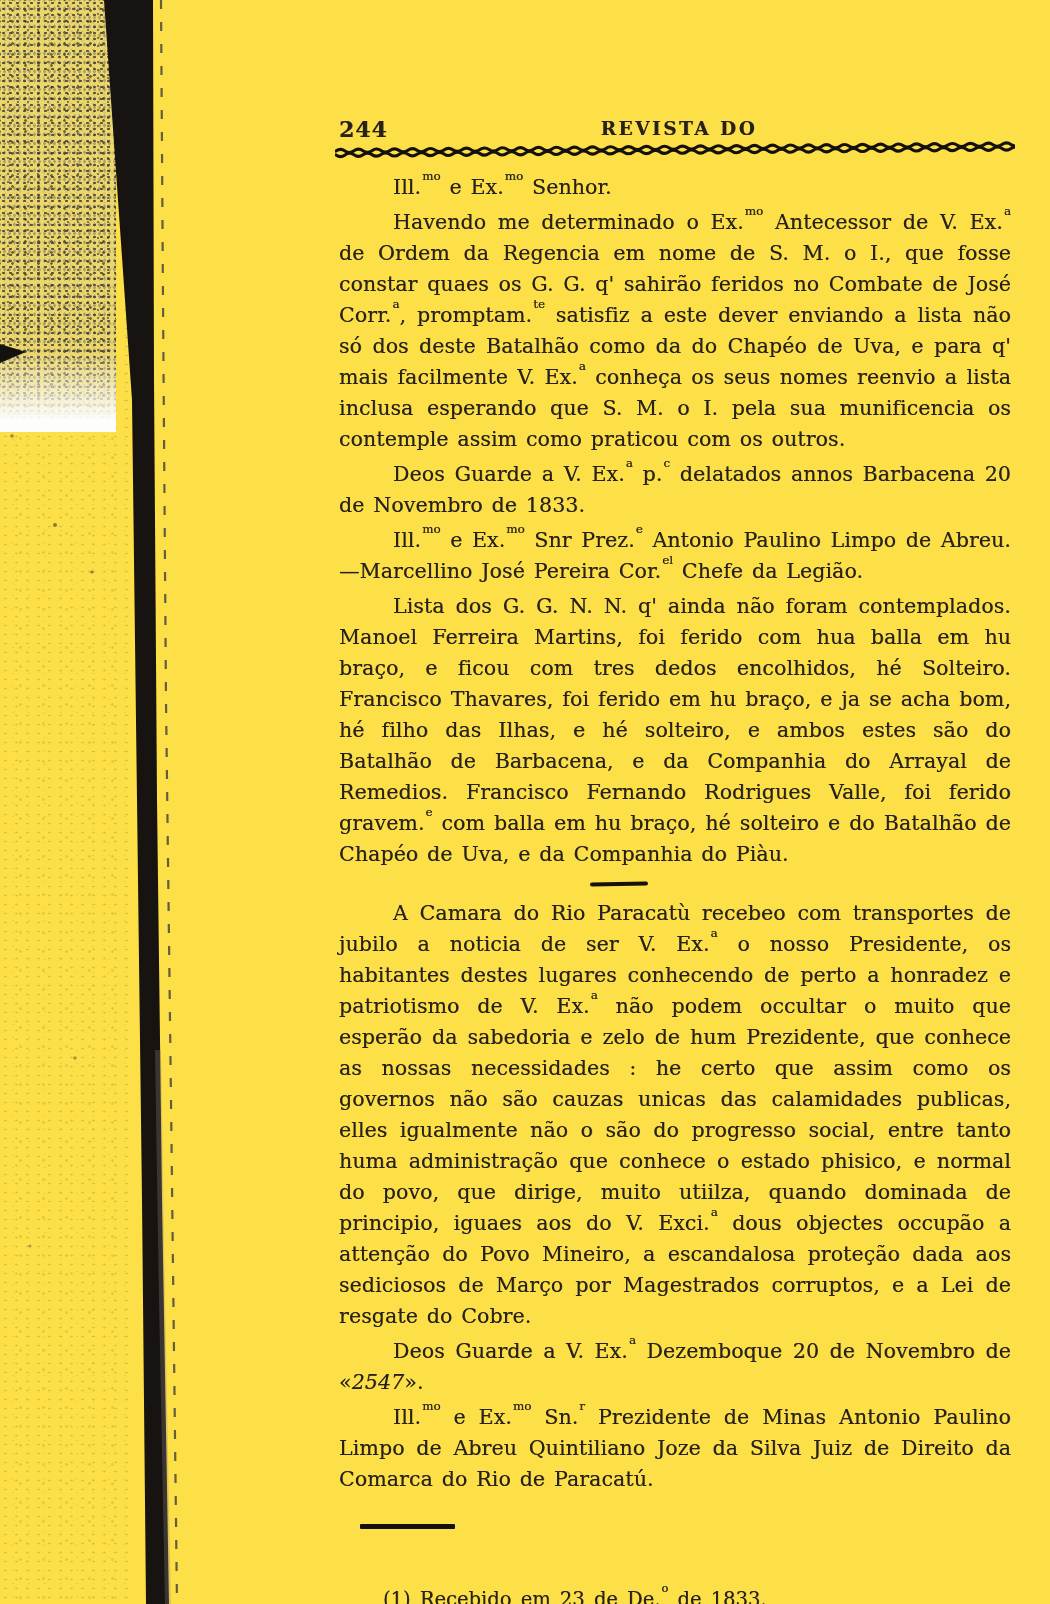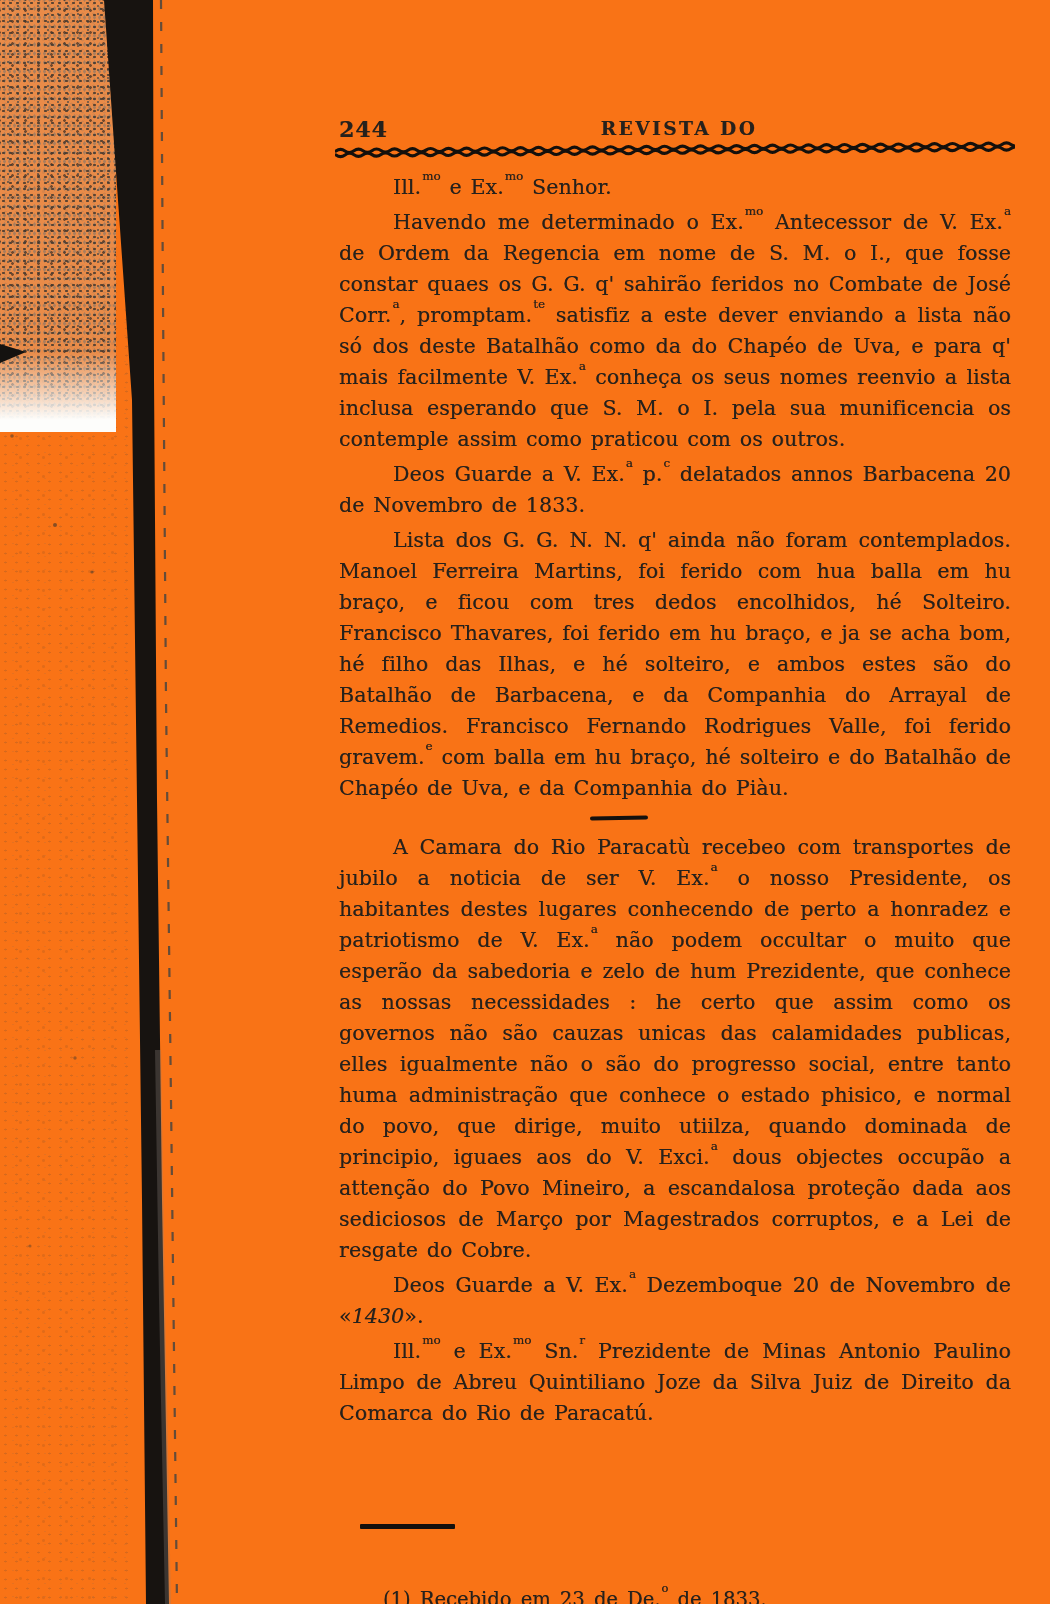--- a/index.html
+++ b/index.html
@@ -1,20 +1,20 @@
 <!DOCTYPE html>
 <html><head>
 <meta charset="utf-8">
 <style>
   html,body{margin:0;padding:0;}
   body{
     width:1050px;height:1604px;overflow:hidden;position:relative;
     background:#ffffff;font-family:"DejaVu Serif","Liberation Serif",serif;
   }
-  .page{position:absolute;inset:0;background:#f97316;}
+  .page{position:absolute;inset:0;background:#fde047;}
 
   
   .noise-left{
     position:absolute;left:0;top:0;width:132px;height:1604px;pointer-events:none;
     background-image:
       radial-gradient(rgba(70,65,60,.55) 1px, transparent 1.4px),
       radial-gradient(rgba(110,105,100,.4) 1px, transparent 1.3px),
       radial-gradient(rgba(50,45,40,.35) 1.4px, transparent 1.8px);
     background-size:11px 9px,16px 13px,23px 19px;
     background-position:0 0,5px 4px,9px 11px;
@@ -103,23 +103,24 @@
 
     <svg class="header-rule" width="680" height="14" viewBox="0 0 680 14">
       <path id="wave1" fill="none" stroke="#14100c" stroke-width="3.1" stroke-linecap="round" d="M1 5 q4.5 -3.2 9 0 q4.5 3.2 9 0 q4.5 -3.2 9 0 q4.5 3.2 9 0 q4.5 -3.2 9 0 q4.5 3.2 9 0 q4.5 -3.2 9 0 q4.5 3.2 9 0 q4.5 -3.2 9 0 q4.5 3.2 9 0 q4.5 -3.2 9 0 q4.5 3.2 9 0 q4.5 -3.2 9 0 q4.5 3.2 9 0 q4.5 -3.2 9 0 q4.5 3.2 9 0 q4.5 -3.2 9 0 q4.5 3.2 9 0 q4.5 -3.2 9 0 q4.5 3.2 9 0 q4.5 -3.2 9 0 q4.5 3.2 9 0 q4.5 -3.2 9 0 q4.5 3.2 9 0 q4.5 -3.2 9 0 q4.5 3.2 9 0 q4.5 -3.2 9 0 q4.5 3.2 9 0 q4.5 -3.2 9 0 q4.5 3.2 9 0 q4.5 -3.2 9 0 q4.5 3.2 9 0 q4.5 -3.2 9 0 q4.5 3.2 9 0 q4.5 -3.2 9 0 q4.5 3.2 9 0 q4.5 -3.2 9 0 q4.5 3.2 9 0 q4.5 -3.2 9 0 q4.5 3.2 9 0 q4.5 -3.2 9 0 q4.5 3.2 9 0 q4.5 -3.2 9 0 q4.5 3.2 9 0 q4.5 -3.2 9 0 q4.5 3.2 9 0 q4.5 -3.2 9 0 q4.5 3.2 9 0 q4.5 -3.2 9 0 q4.5 3.2 9 0 q4.5 -3.2 9 0 q4.5 3.2 9 0 q4.5 -3.2 9 0 q4.5 3.2 9 0 q4.5 -3.2 9 0 q4.5 3.2 9 0 q4.5 -3.2 9 0 q4.5 3.2 9 0 q4.5 -3.2 9 0 q4.5 3.2 9 0 q4.5 -3.2 9 0 q4.5 3.2 9 0 q4.5 -3.2 9 0 q4.5 3.2 9 0 q4.5 -3.2 9 0 q4.5 3.2 9 0 q4.5 -3.2 9 0 q4.5 3.2 9 0 q4.5 -3.2 9 0 q4.5 3.2 9 0 q4.5 -3.2 9 0 q4.5 3.2 9 0 q4.5 -3.2 9 0 q4.5 3.2 9 0 q4.5 -3.2 9 0 q4.5 3.2 9 0"></path>
       <path id="wave2" fill="none" stroke="#14100c" stroke-width="3.1" stroke-linecap="round" d="M1 9 q4.5 3.2 9 0 q4.5 -3.2 9 0 q4.5 3.2 9 0 q4.5 -3.2 9 0 q4.5 3.2 9 0 q4.5 -3.2 9 0 q4.5 3.2 9 0 q4.5 -3.2 9 0 q4.5 3.2 9 0 q4.5 -3.2 9 0 q4.5 3.2 9 0 q4.5 -3.2 9 0 q4.5 3.2 9 0 q4.5 -3.2 9 0 q4.5 3.2 9 0 q4.5 -3.2 9 0 q4.5 3.2 9 0 q4.5 -3.2 9 0 q4.5 3.2 9 0 q4.5 -3.2 9 0 q4.5 3.2 9 0 q4.5 -3.2 9 0 q4.5 3.2 9 0 q4.5 -3.2 9 0 q4.5 3.2 9 0 q4.5 -3.2 9 0 q4.5 3.2 9 0 q4.5 -3.2 9 0 q4.5 3.2 9 0 q4.5 -3.2 9 0 q4.5 3.2 9 0 q4.5 -3.2 9 0 q4.5 3.2 9 0 q4.5 -3.2 9 0 q4.5 3.2 9 0 q4.5 -3.2 9 0 q4.5 3.2 9 0 q4.5 -3.2 9 0 q4.5 3.2 9 0 q4.5 -3.2 9 0 q4.5 3.2 9 0 q4.5 -3.2 9 0 q4.5 3.2 9 0 q4.5 -3.2 9 0 q4.5 3.2 9 0 q4.5 -3.2 9 0 q4.5 3.2 9 0 q4.5 -3.2 9 0 q4.5 3.2 9 0 q4.5 -3.2 9 0 q4.5 3.2 9 0 q4.5 -3.2 9 0 q4.5 3.2 9 0 q4.5 -3.2 9 0 q4.5 3.2 9 0 q4.5 -3.2 9 0 q4.5 3.2 9 0 q4.5 -3.2 9 0 q4.5 3.2 9 0 q4.5 -3.2 9 0 q4.5 3.2 9 0 q4.5 -3.2 9 0 q4.5 3.2 9 0 q4.5 -3.2 9 0 q4.5 3.2 9 0 q4.5 -3.2 9 0 q4.5 3.2 9 0 q4.5 -3.2 9 0 q4.5 3.2 9 0 q4.5 -3.2 9 0 q4.5 3.2 9 0 q4.5 -3.2 9 0 q4.5 3.2 9 0 q4.5 -3.2 9 0 q4.5 3.2 9 0 q4.5 -3.2 9 0"></path>
     </svg>
 
     <div class="doc-body">
         <p class="heading">Ill.<sup>mo</sup> e Ex.<sup>mo</sup> Senhor.</p>
         <p class="paragraph">Havendo me determinado o Ex.<sup>mo</sup> Antecessor de V. Ex.<sup>a</sup> de Ordem da Regencia em nome de S. M. o I., que fosse constar quaes os G. G. q' sahirão feridos no Combate de José Corr.<sup>a</sup>, promptam.<sup>te</sup> satisfiz a este dever enviando a lista não só dos deste Batalhão como da do Chapéo de Uva, e para q' mais facilmente V. Ex.<sup>a</sup> conheça os seus nomes reenvio a lista inclusa esperando que S. M. o I. pela sua munificencia os contemple assim como praticou com os outros.</p>
         <p class="paragraph">Deos Guarde a V. Ex.<sup>a</sup> p.<sup>c</sup> delatados annos Barbacena 20 de Novembro de 1833.</p>
+        <p class="paragraph">Ill.<sup>mo</sup> e Ex.<sup>mo</sup> Snr Prez.<sup>e</sup> Antonio Paulino Limpo de Abreu.—Marcellino José Pereira Cor.<sup>el</sup> Chefe da Legião.</p>
         <p class="paragraph">Lista dos G. G. N. N. q' ainda não foram contemplados. Manoel Ferreira Martins, foi ferido com hua balla em hu braço, e ficou com tres dedos encolhidos, hé Solteiro. Francisco Thavares, foi ferido em hu braço, e ja se acha bom, hé filho das Ilhas, e hé solteiro, e ambos estes são do Batalhão de Barbacena, e da Companhia do Arrayal de Remedios. Francisco Fernando Rodrigues Valle, foi ferido gravem.<sup>e</sup> com balla em hu braço, hé solteiro e do Batalhão de Chapéo de Uva, e da Companhia do Piàu.</p>
         <div class="mid-rule"></div>
         <p class="paragraph">A Camara do Rio Paracatù recebeo com transportes de jubilo a noticia de ser V. Ex.<sup>a</sup> o nosso Presidente, os habitantes destes lugares conhecendo de perto a honradez e patriotismo de V. Ex.<sup>a</sup> não podem occultar o muito que esperão da sabedoria e zelo de hum Prezidente, que conhece as nossas necessidades : he certo que assim como os governos não são cauzas unicas das calamidades publicas, elles igualmente não o são do progresso social, entre tanto huma administração que conhece o estado phisico, e normal do povo, que dirige, muito utiilza, quando dominada de principio, iguaes aos do V. Exci.<sup>a</sup> dous objectes occupão a attenção do Povo Mineiro, a escandalosa proteção dada aos sediciosos de Março por Magestrados corruptos, e a Lei de resgate do Cobre.</p>
-        <p class="paragraph">Deos Guarde a V. Ex.<sup>a</sup> Dezemboque 20 de Novembro de «<i>1430</i>».</p>
+        <p class="paragraph">Deos Guarde a V. Ex.<sup>a</sup> Dezemboque 20 de Novembro de «<i>2547</i>».</p>
         <p class="paragraph">Ill.<sup>mo</sup> e Ex.<sup>mo</sup> Sn.<sup>r</sup> Prezidente de Minas Antonio Paulino Limpo de Abreu Quintiliano Joze da Silva Juiz de Direito da Comarca do Rio de Paracatú.</p>
       </div>
 
     <div class="foot-rule"></div>
     <p class="footnote">(1) Recebido em 23 de De.<sup>o</sup> de 1833.</p>
   </div>
 </div>
 
 </body></html>

